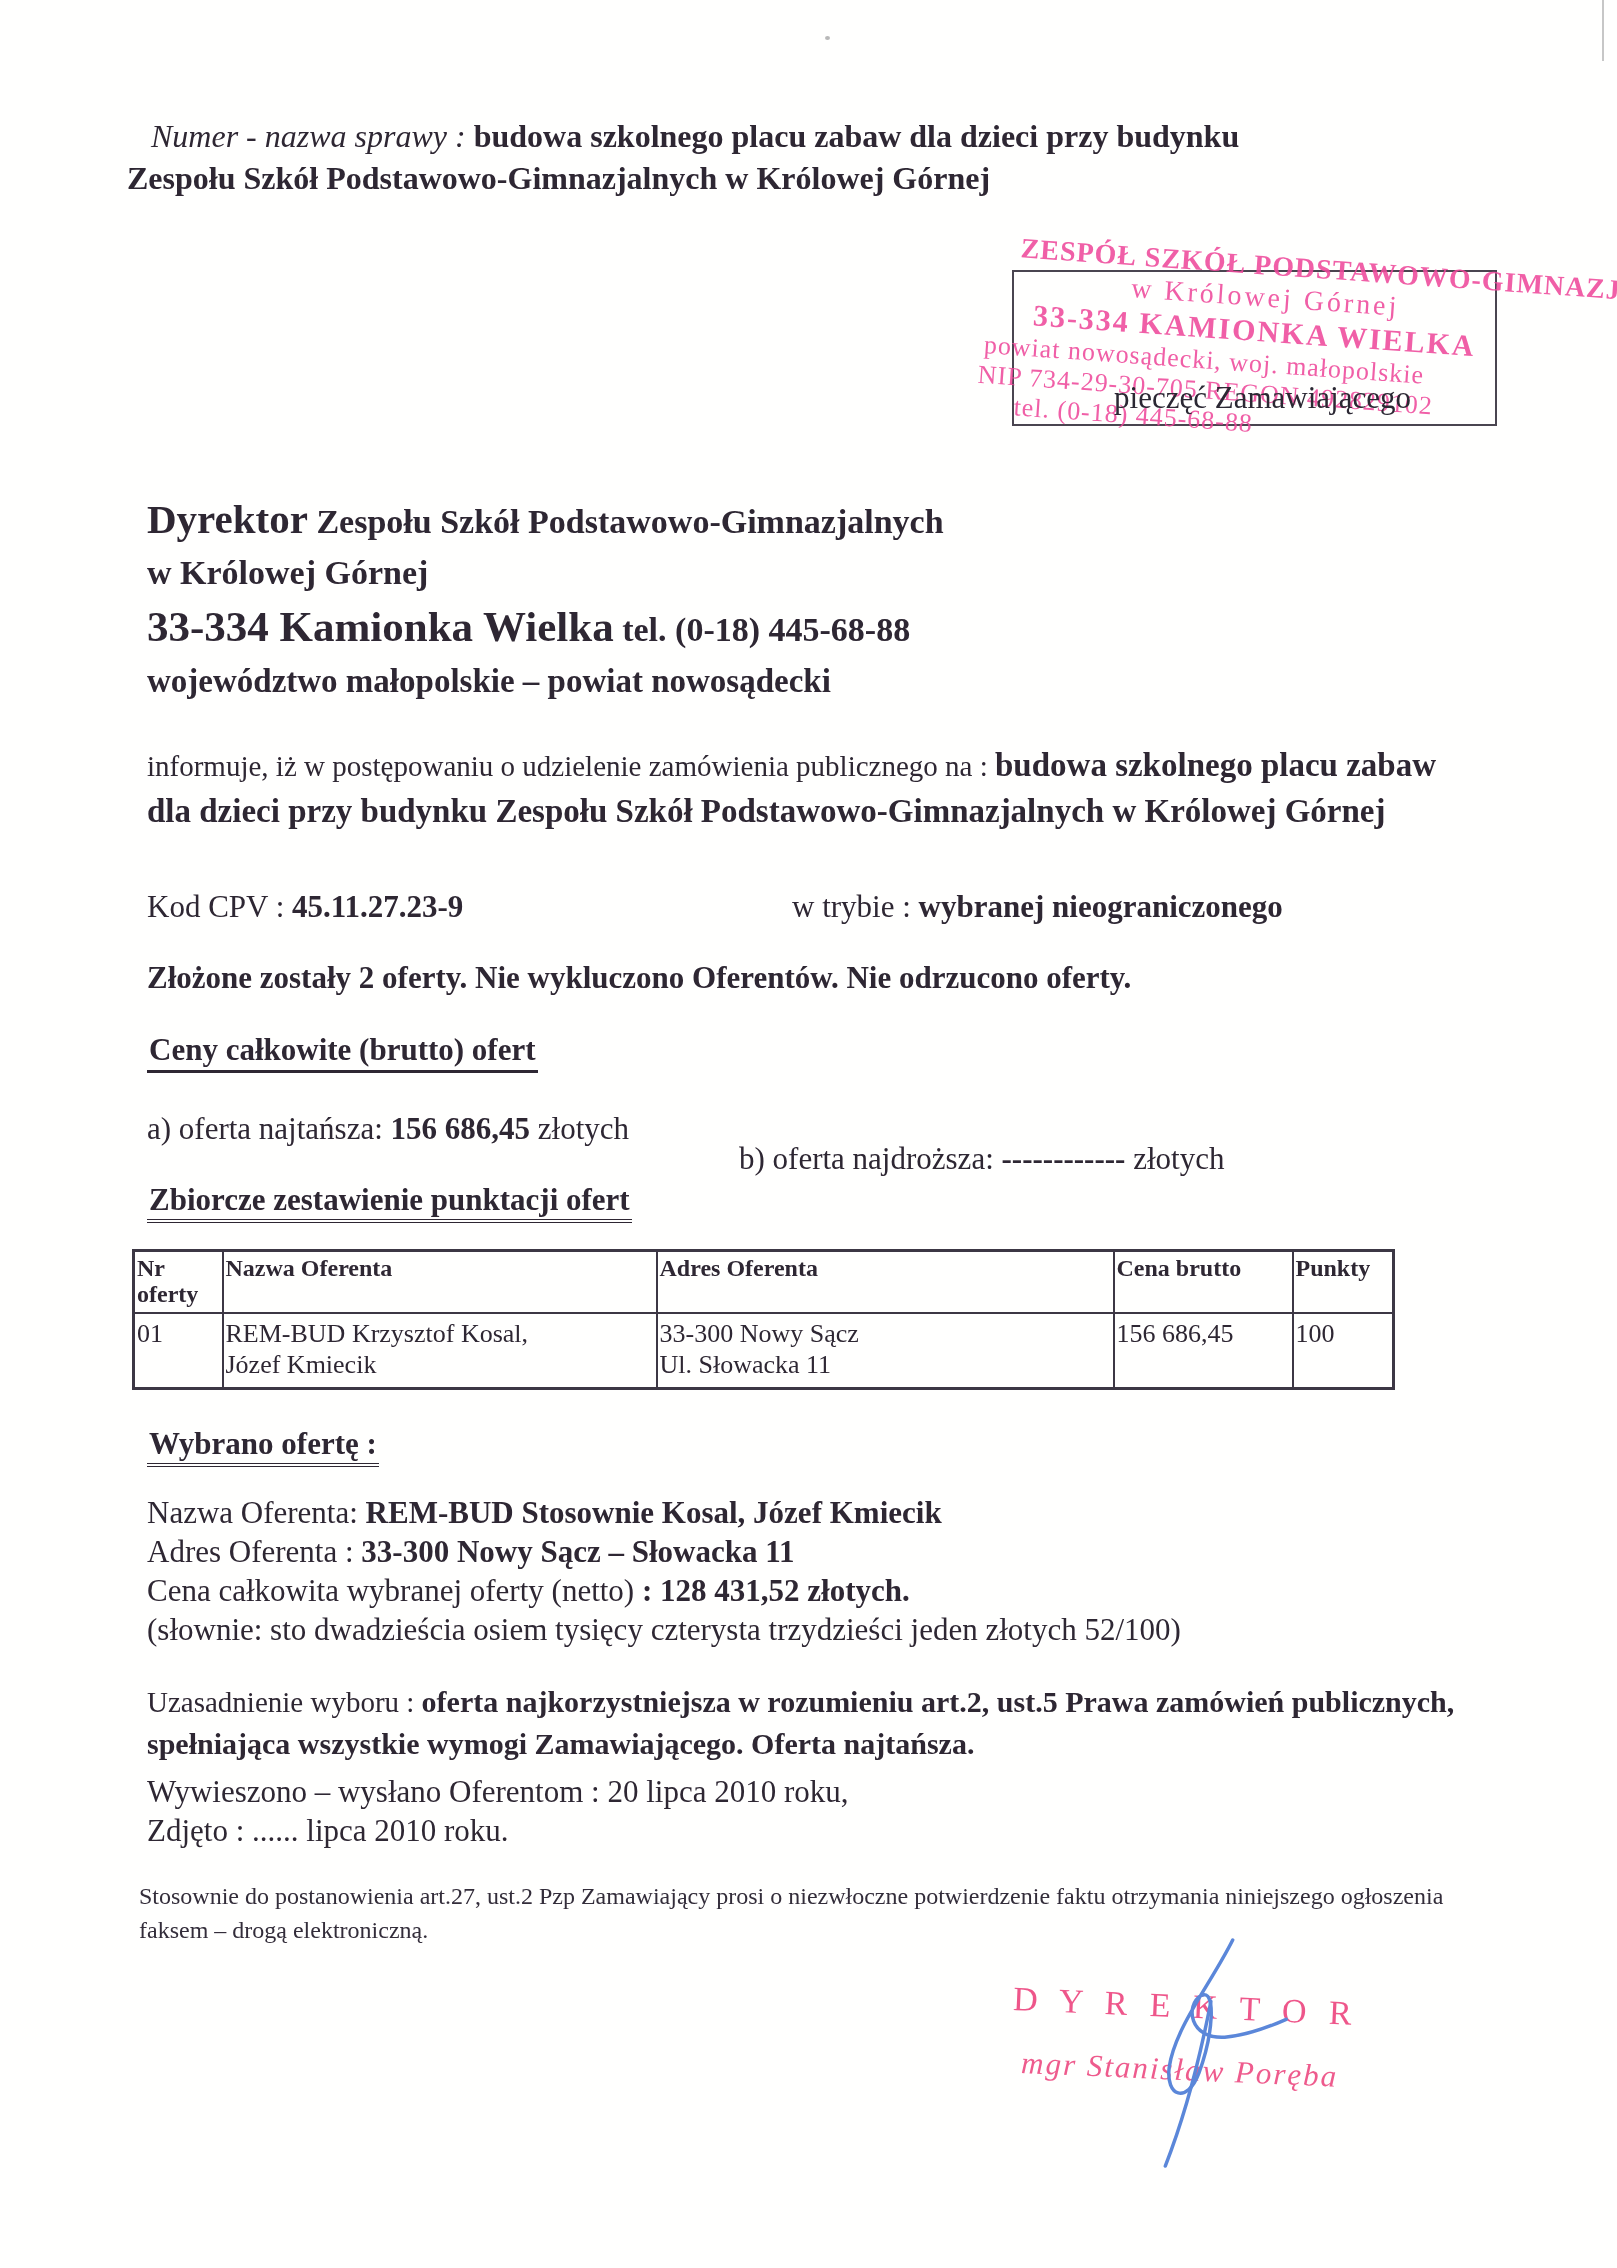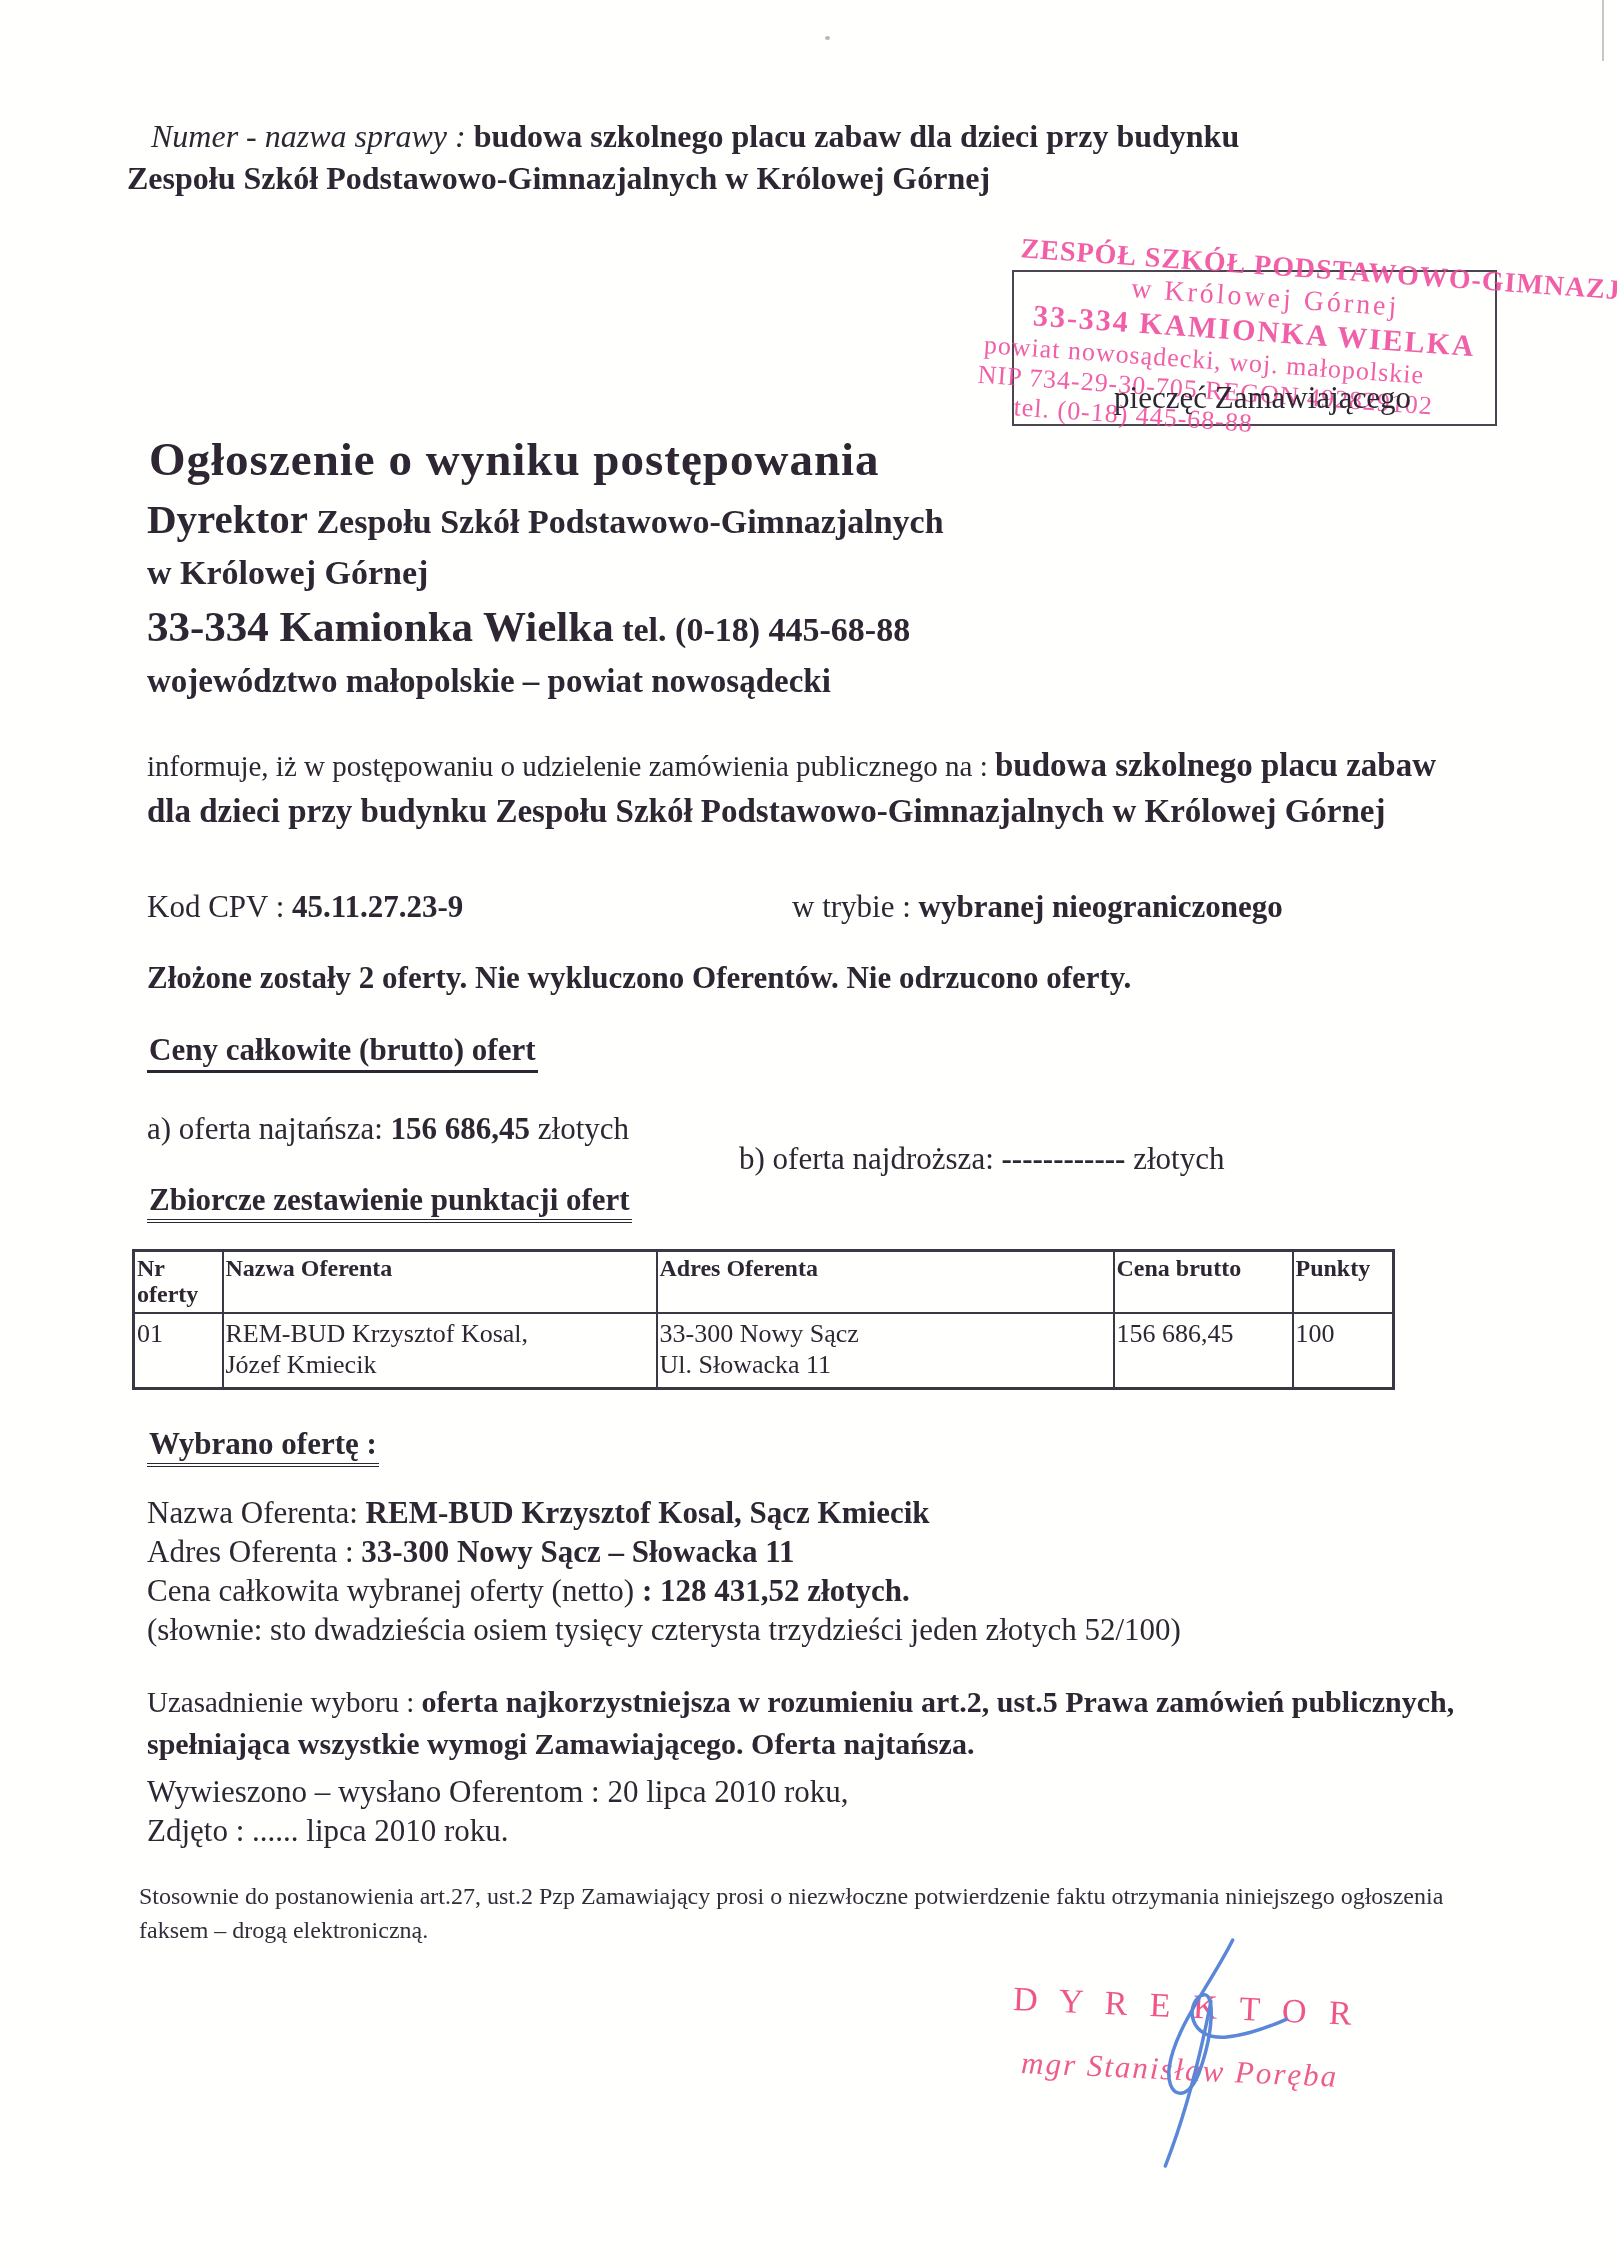--- a/index.html
+++ b/index.html
@@ -119,21 +119,20 @@
   <div class="abs stamp-pink">
     <div class="sp1">ZESPÓŁ SZKÓŁ PODSTAWOWO-GIMNAZJALNYCH</div>
     <div class="sp2">w Królowej Górnej</div>
     <div class="sp3">33-334 KAMIONKA WIELKA</div>
     <div class="sp4">powiat nowosądecki, woj. małopolskie</div>
     <div class="sp5">NIP 734-29-30-705   REGON 492829102</div>
     <div class="sp6">tel. (0-18)  445-68-88</div>
   </div>
   <div class="abs stamp-caption">pieczęć Zamawiającego</div>
 
-  <div class="abs doc-title">Ogłoszenie  o wyniku postępowania</div>
   <div class="abs center-col l-director">
     <span class="big">Dyrektor</span><span> Zespołu Szkół Podstawowo-Gimnazjalnych</span>
   </div>
   <div class="abs center-col l-place">w Królowej Górnej</div>
   <div class="abs center-col l-address">
     <span class="big">33-334 Kamionka Wielka</span><span> tel. (0-18) 445-68-88</span>
   </div>
   <div class="abs center-col l-region">województwo małopolskie  –  powiat nowosądecki</div>
 
   <div class="abs intro">
@@ -197,21 +196,21 @@
       </tr>
     </tbody>
   </table>
 
   <div class="abs center-col u-head wybrano-head">
     <span>Wybrano ofertę :</span>
   </div>
 
   <div class="abs chosen">
     <div>
-      <span>Nazwa Oferenta: </span><span class="b">REM-BUD Krzysztof Kosal, Sącz Kmiecik</span>
+      <span>Nazwa Oferenta: </span><span class="b">REM-BUD Stosownie Kosal, Józef Kmiecik</span>
     </div>
     <div>
       <span>Adres Oferenta : </span><span class="b">33-300 Nowy Sącz – Słowacka 11</span>
     </div>
     <div>
       <span>Cena całkowita wybranej oferty (netto) </span><span class="b">: 128 431,52 złotych.</span>
     </div>
     <div>(słownie: sto dwadzieścia osiem tysięcy czterysta trzydzieści jeden złotych 52/100)</div>
   </div>
 

